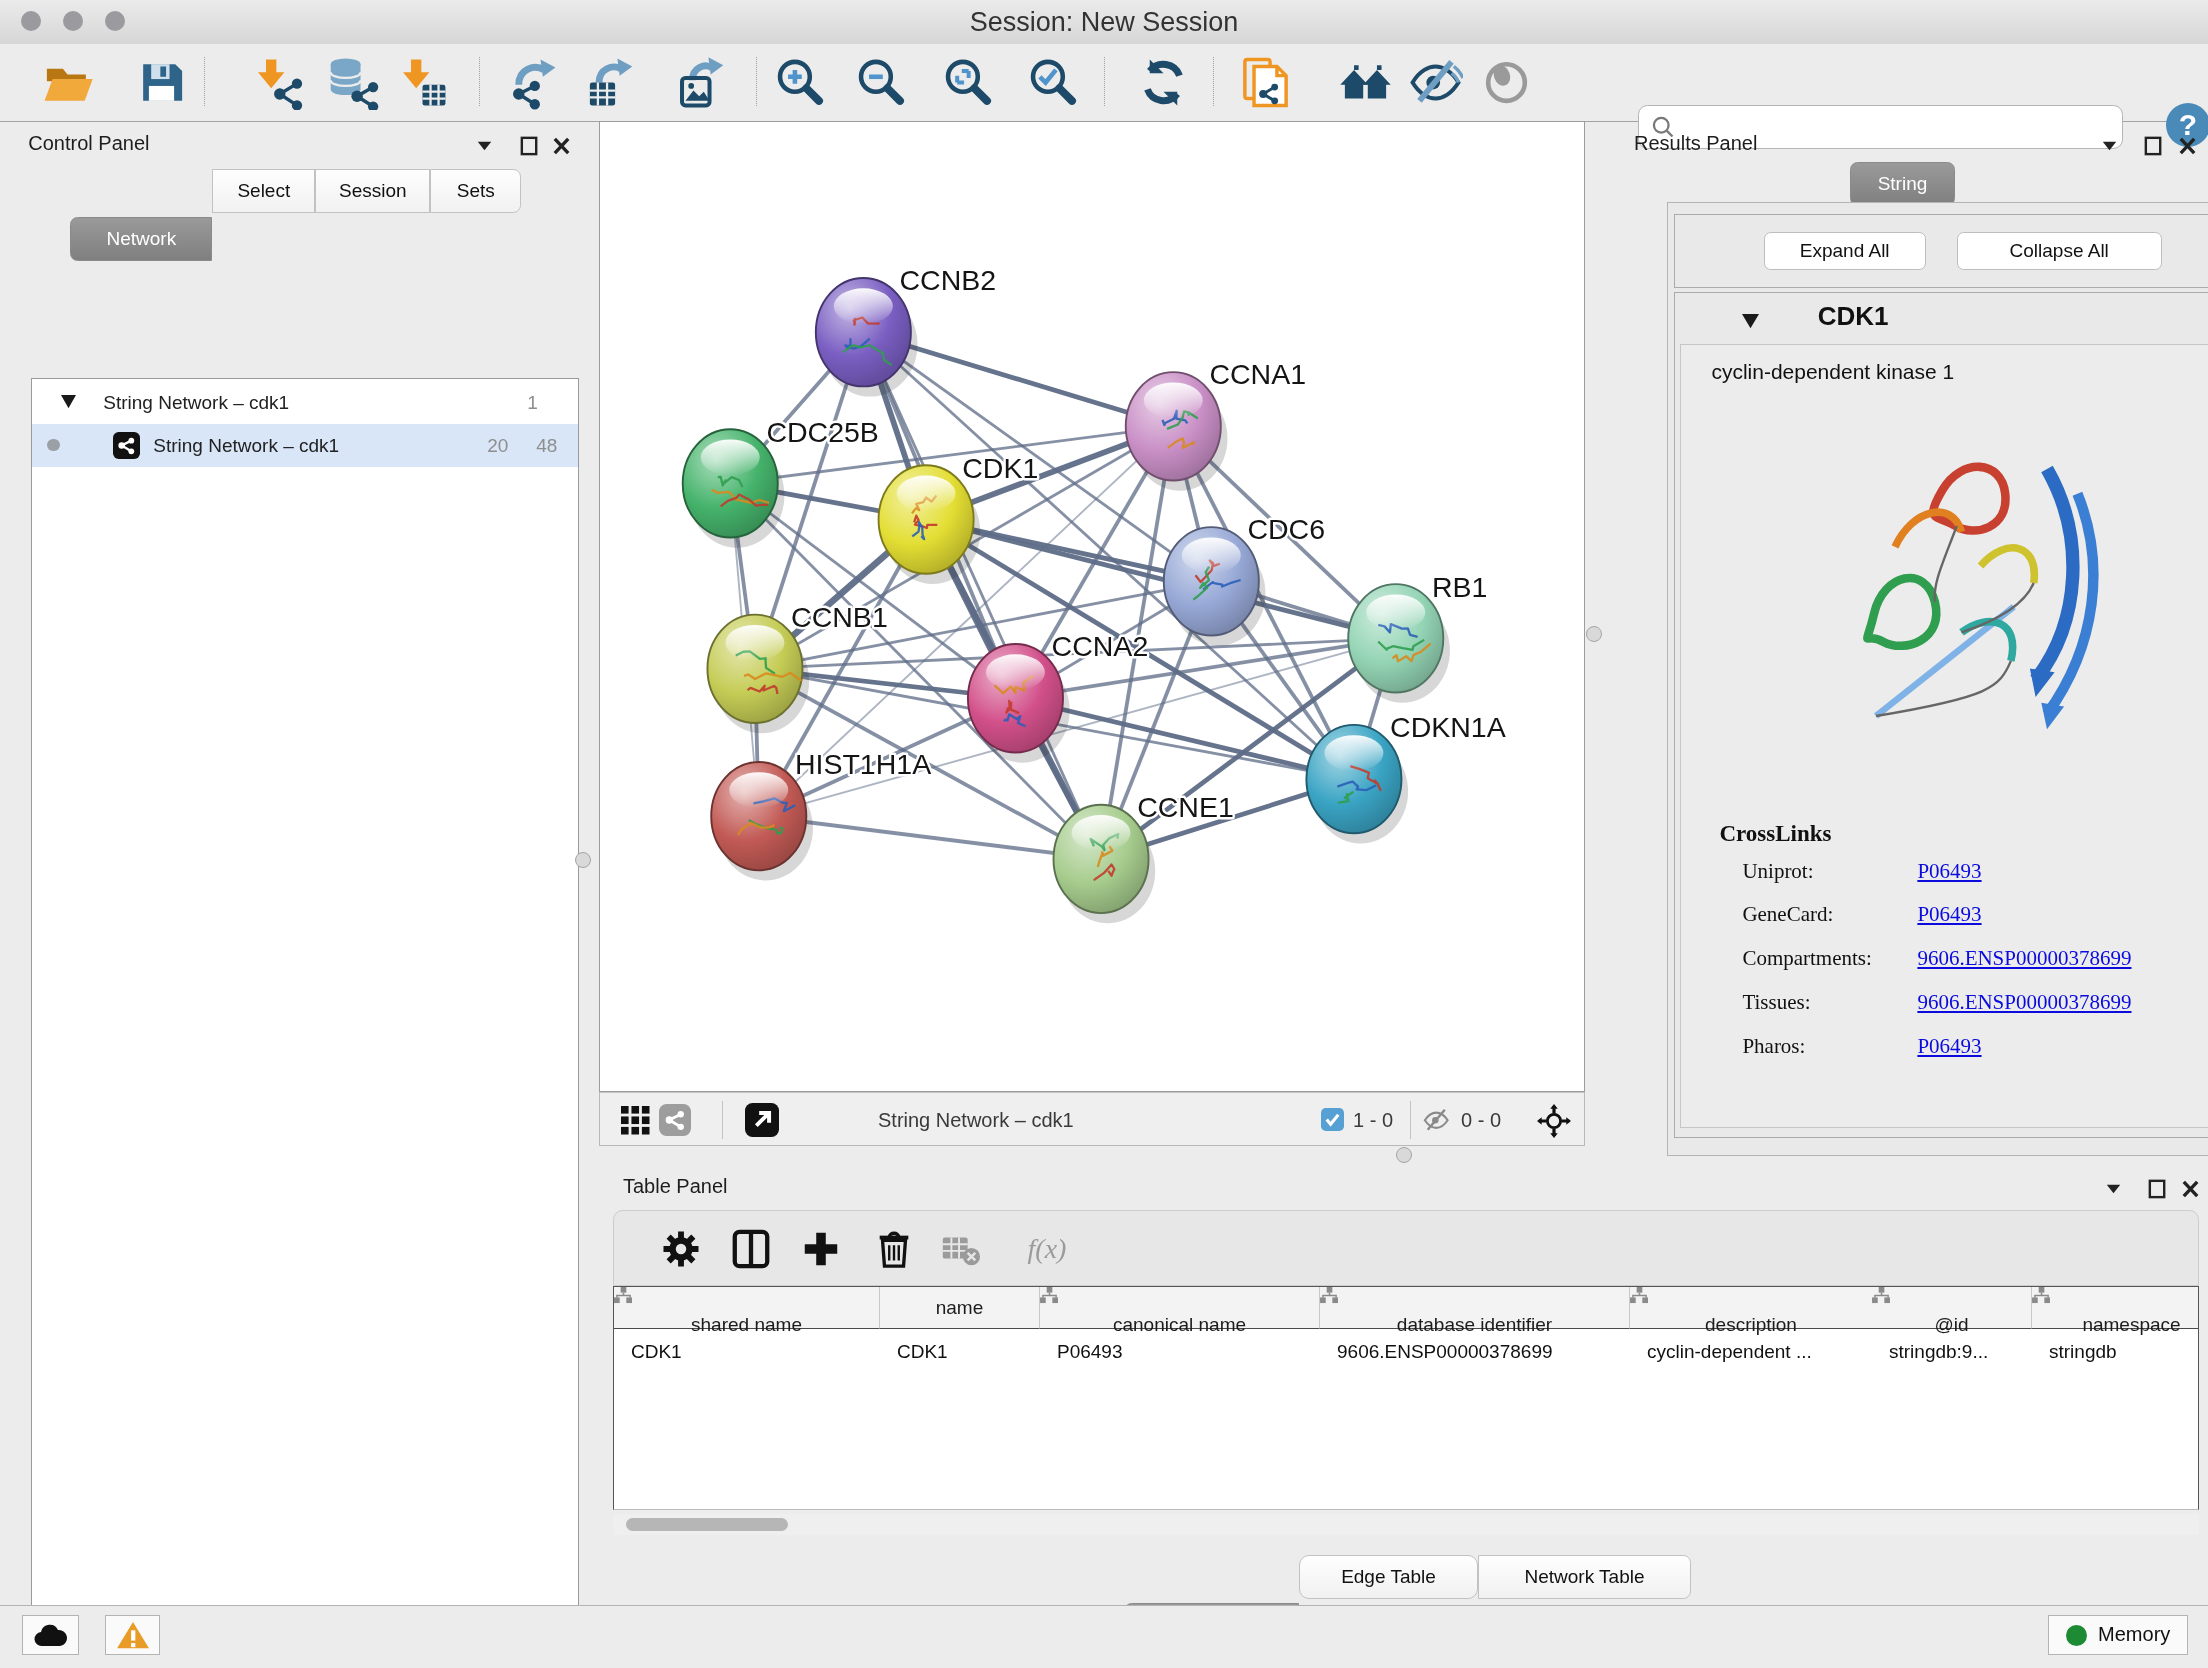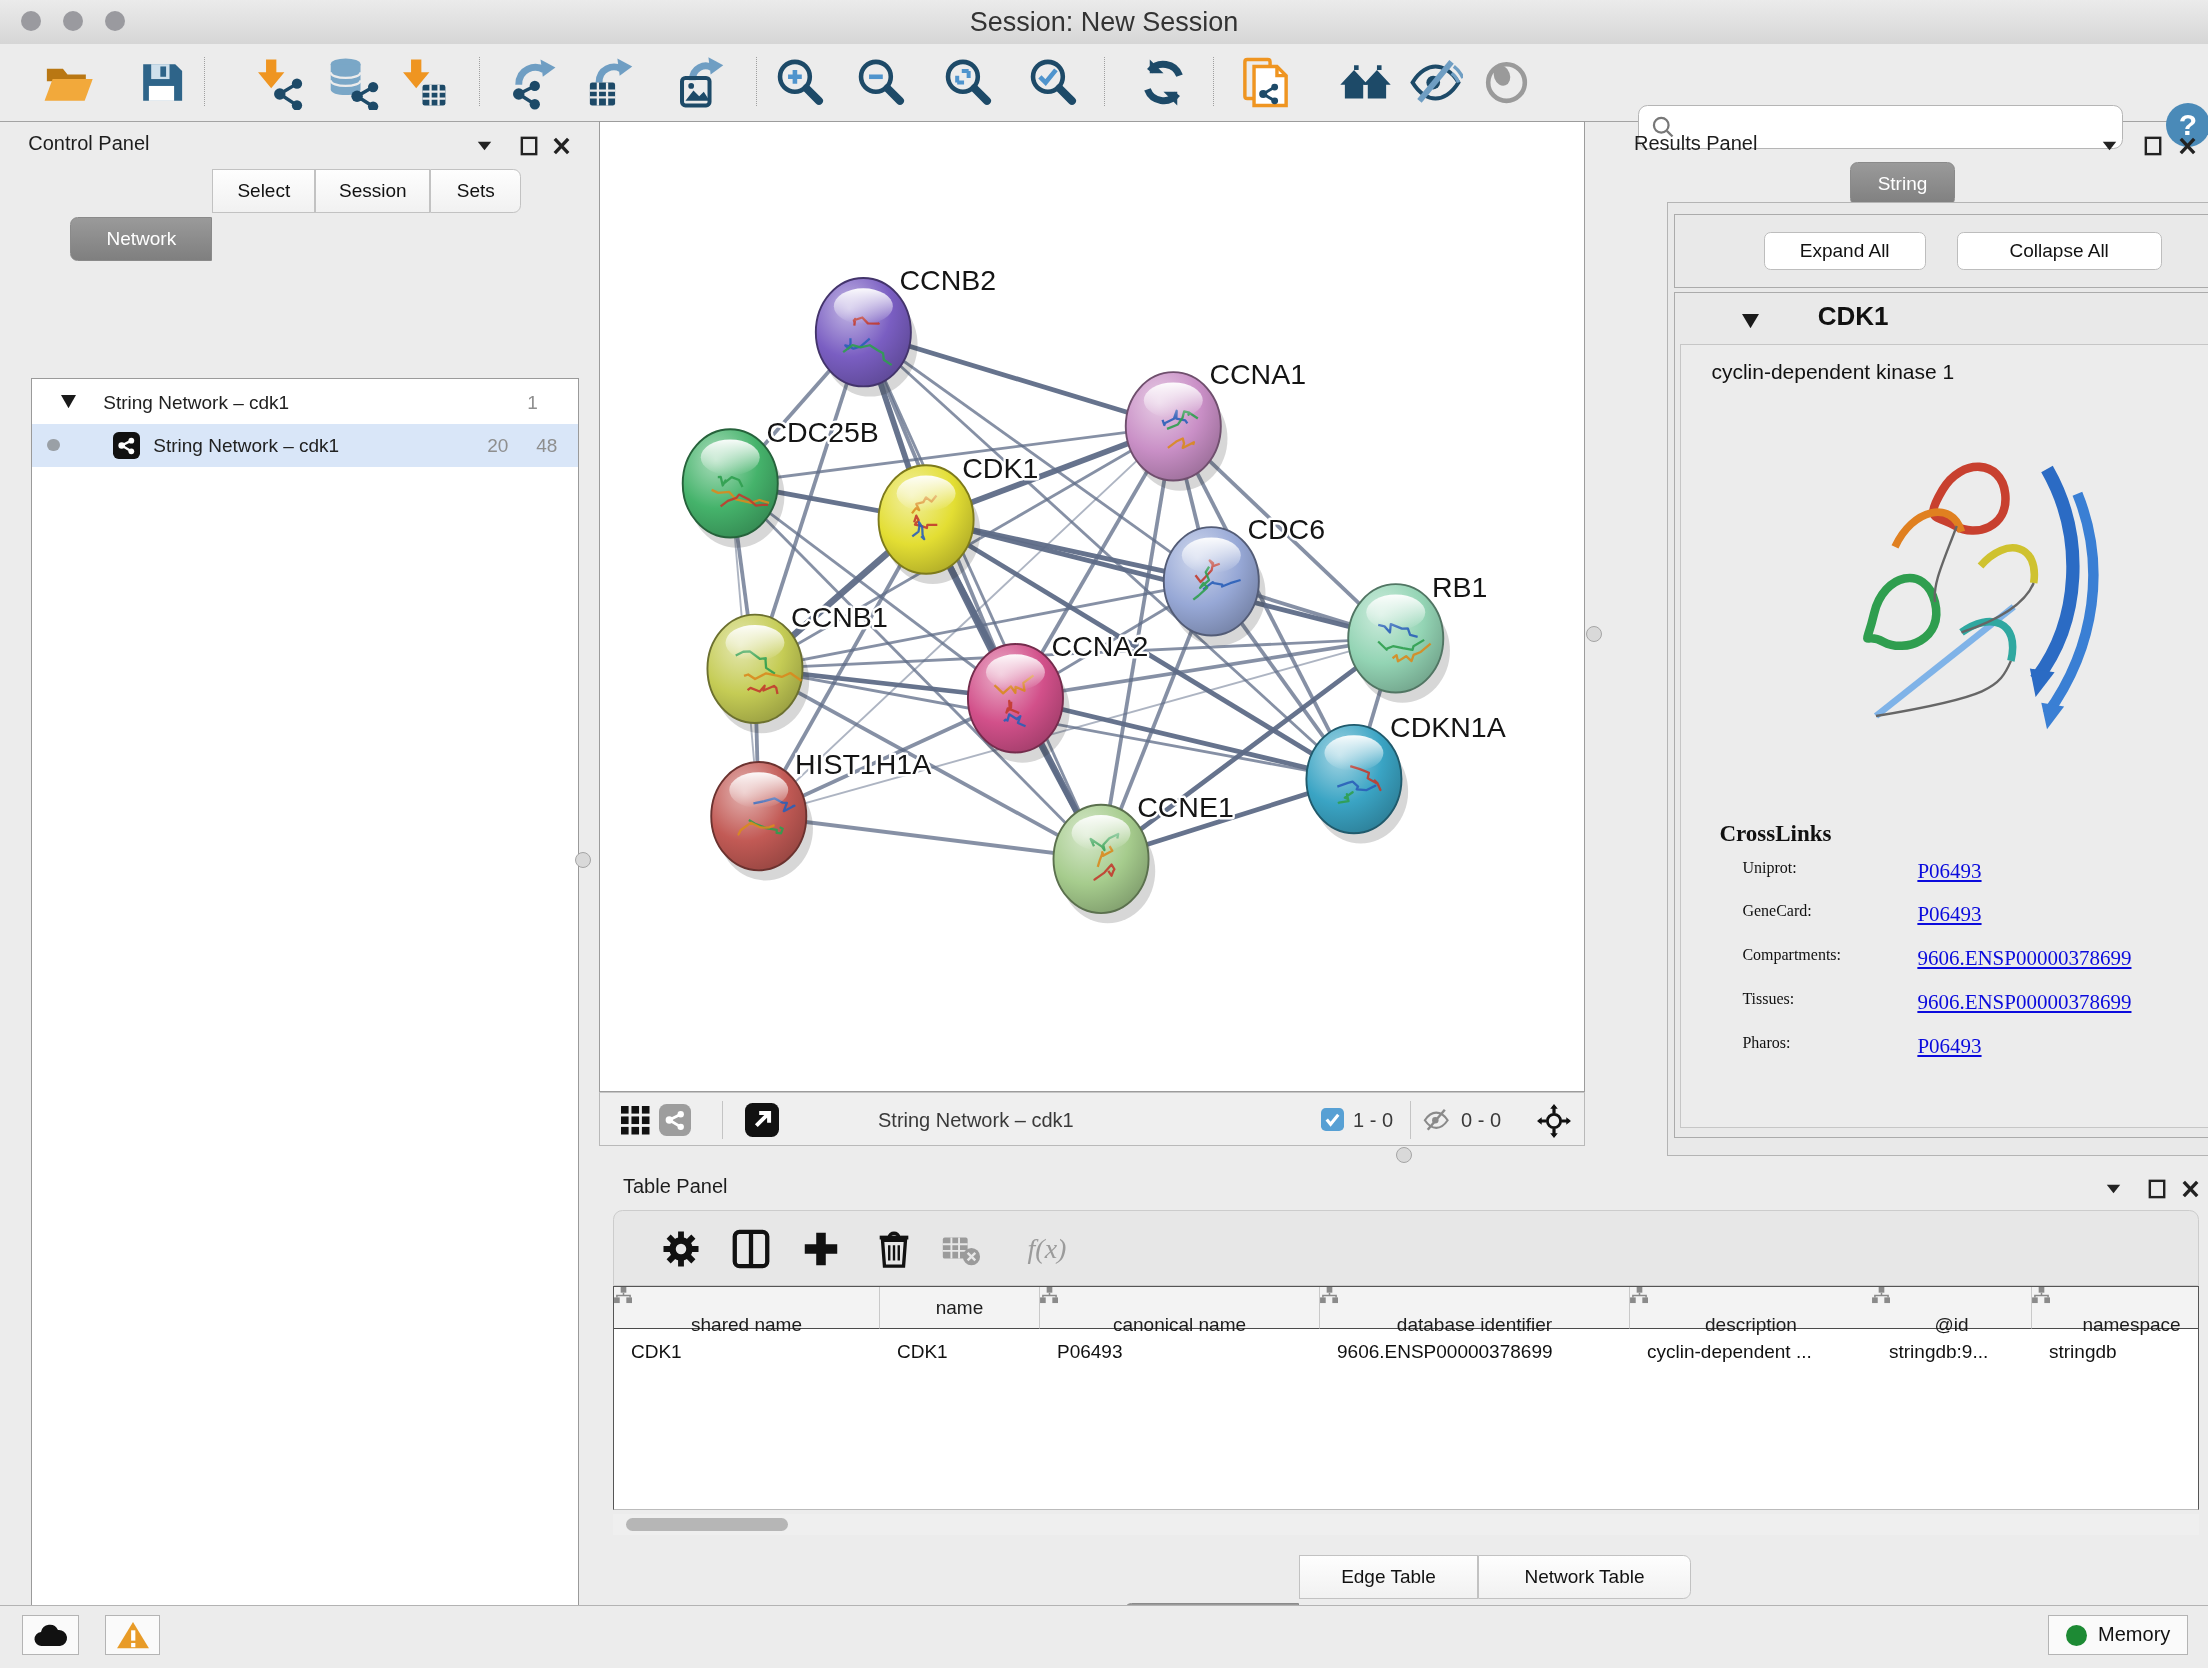--- a/index.html
+++ b/index.html
@@ -49,21 +49,21 @@
   .ns-sep{position:absolute;top:7.6px;width:0;height:38px;border-left:1px solid #c4c4c4;}
   .ns-text{position:absolute;font-size:20px;color:#3a3a3a;line-height:54px;}
   .splitter-dot{position:absolute;width:14.3px;height:14.3px;border-radius:50%;
     background:#d9d9d9;border:1px solid #a5a5a5;}
   
   #rp-content{left:1623px;top:202px;width:569px;height:954px;background:#e9e9e9;
     border:1px solid #b4b4b4;box-sizing:border-box;margin-left:44px;}
   .rp-box{position:absolute;left:5.7px;width:555px;background:#e9e9e9;border:1px solid #ababab;}
   .rp-btn{position:absolute;height:38px;background:#fff;border:1px solid #bdbdbd;
     border-radius:6.7px;font-size:19px;color:#111;padding:0;}
-  .xlink-label{position:absolute;font-family:"Liberation Serif",serif;font-size:16px;color:#111;}
+  .xlink-label{position:absolute;font-family:"Liberation Serif",serif;font-size:21px;color:#111;}
   .xlink-value{position:absolute;font-family:"Liberation Serif",serif;font-size:21px;
     color:#0b0bdd;text-decoration:underline;}
   
   #tp-toolbar{left:613px;top:1210px;width:1586px;height:76px;background:#e7e7e7;
     border:1px solid #cccccc;border-radius:9.5px 9.5px 0 0;box-sizing:border-box;}
   .tpicon{position:absolute;top:15px;width:46px;height:46px;border:none;background:transparent;padding:0;}
   #tp-table{left:613px;top:1286px;width:1586px;height:224px;background:#fff;
     border:1.9px solid #555;border-bottom:1px solid #bbb;box-sizing:border-box;overflow:hidden;}
   .th-cell{position:absolute;top:0;height:42px;background:#f3f3f3;border-right:1px solid #c9c9c9;
     border-bottom:1.9px solid #4a4a4a;box-sizing:border-box;font-size:19px;color:#1c1c1c;
@@ -753,21 +753,21 @@
     <div class="td-cell" style="left: 706px; width: 310px;">9606.ENSP00000378699</div>
     <div class="td-cell" style="left: 1016px; width: 243px;">cyclin-dependent ...</div>
     <div class="td-cell" style="left: 1258px; width: 160px;">stringdb:9...</div>
     <div class="td-cell" style="left: 1418px; width: 200px;">stringdb</div>
   </div>
 <div id="tp-hscroll" class="abs">
     <div id="tp-hthumb"></div>
   </div>
 <div id="tp-tabs" class="abs" style="left:1124px;top:1555px;height:42px">
     <button class="seg-tab selected" style="left: 0px; width: 175px; top: 0px;">Node Table</button>
-    <button class="seg-tab" style="left: 175px; width: 179px; top: 0px;">Edge Table</button>
+    <button class="seg-tab" style="left: 175px; width: 179px; top: 0px; border-radius: 10px;">Edge Table</button>
     <button class="seg-tab" style="left: 354px; width: 213px; top: 0px;">Network Table</button>
   </div>
 
 <div id="bottombar" class="abs">
   <button class="bb-btn" style="left:22px;width:57px">
     <svg viewBox="0 0 36 26" width="36" height="26" style="margin:auto">
       <path d="M9 24a7 7 0 0 1-1-14 9 9 0 0 1 17-2 6 6 0 0 1 2 16z" fill="#111"></path>
     </svg>
   </button>
   <button class="bb-btn" style="left:105px;width:55px">

